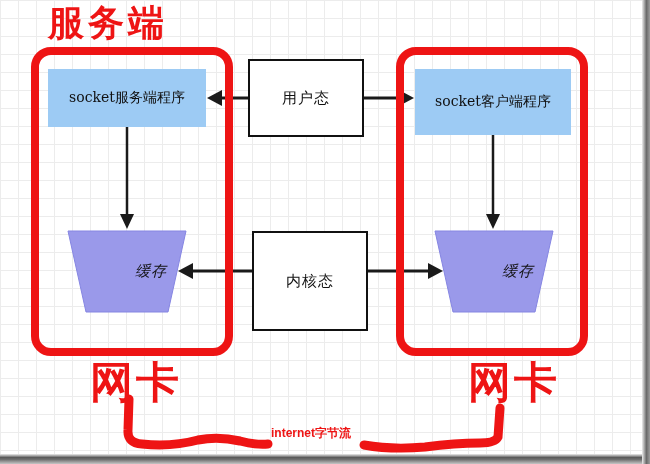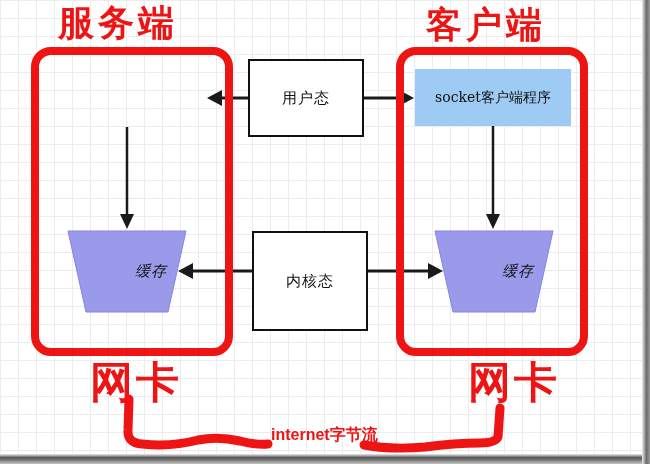--- a/index.html
+++ b/index.html
@@ -18,32 +18,32 @@
   svg.overlay { position:absolute; left:0; top:0; width:650px; height:464px; }
 
   .frame {
     position:absolute; border:8px solid #ee1414; border-radius:20px;
   }
   .frame-left  { left:31px;  top:47px; width:202px; height:309px; }
   .frame-right { left:396px; top:47px; width:192px; height:309px; }
 
   .title {
     position:absolute; color:#ee1414; font-weight:bold; font-size:36px;
-    letter-spacing:4px; text-align:center; white-space:nowrap;
+    letter-spacing:4px; white-space:nowrap;
   }
   .title-left  { left:48px;  top:-1px; width:140px; }
   .title-right { left:420px; top:1px;  width:132px; }
 
   .prog-box {
     position:absolute; background:#9dcbf4; display:flex;
     align-items:center; justify-content:center;
     font-family:"DejaVu Serif", serif; font-size:14px; color:#111;
   }
   .prog-left  { left:48px;  top:69px; width:158px; height:58px; }
-  .prog-right { left:415px; top:69px; width:156px; height:57px; }
+  .prog-right { left:415px; top:69px; width:156px; height:66px; }
 
   .mode-box {
     position:absolute; background:#ffffff; border:2px solid #111;
     display:flex; align-items:center; justify-content:center;
     font-family:"DejaVu Serif", serif; font-size:15px; color:#111;
     letter-spacing:1px;
   }
   .mode-user   { left:248px; top:59px;  width:116px; height:78px; }
   .mode-kernel { left:252px; top:231px; width:116px; height:100px; }
 
@@ -56,21 +56,21 @@
 
   .nic {
     position:absolute; color:#ee1414; font-weight:bold; font-size:43px;
     letter-spacing:3px; text-align:center; white-space:nowrap;
   }
   .nic-left  { left:90px;  top:354px; width:86px; }
   .nic-right { left:468px; top:354px; width:86px; }
 
   .inet {
     position:absolute; left:271px; top:425px; color:#ee1414;
-    font-size:16px; font-weight:bold; white-space:nowrap;
+    font-size:12px; font-weight:bold; white-space:nowrap;
   }
 
   .edge-bottom {
     position:absolute; left:0; top:454px; width:650px; height:10px;
     background:linear-gradient(to bottom, #ededed 0%, #5a5a5a 35%, #6f6f6f 55%, #c6c6c6 100%);
   }
   .edge-right {
     position:absolute; top:0; left:642px; width:8px; height:464px;
     background:linear-gradient(to right, #ededed 0%, #6a6a6a 55%, #9d9d9d 100%);
   }
@@ -116,22 +116,22 @@
     </g>
 
     <path d="M 129 399 L 128 430 Q 127 443 142 444 Q 172 447 198 440 Q 218 436 240 441 Q 255 445 268 444" fill="none" stroke="#ee1414" stroke-width="9" stroke-linecap="round"></path>
     <path d="M 364 445 Q 392 450 425 447 Q 455 443 480 443 Q 495 443 498 437 L 500 408" fill="none" stroke="#ee1414" stroke-width="9" stroke-linecap="round"></path>
   </svg>
 
   <div class="frame frame-left"></div>
   <div class="frame frame-right"></div>
 
   <div class="title title-left">服务端</div>
-  <div class="title title-right">客户端</div>
 
+  <div class="prog-box prog-left">socket服务端程序</div>
   <div class="prog-box prog-right">socket客户端程序</div>
 
   <div class="mode-box mode-user">用户态</div>
   <div class="mode-box mode-kernel">内核态</div>
 
   <div class="buf-label buf-left">缓存</div>
   <div class="buf-label buf-right">缓存</div>
 
   <div class="nic nic-left">网卡</div>
   <div class="nic nic-right">网卡</div>

